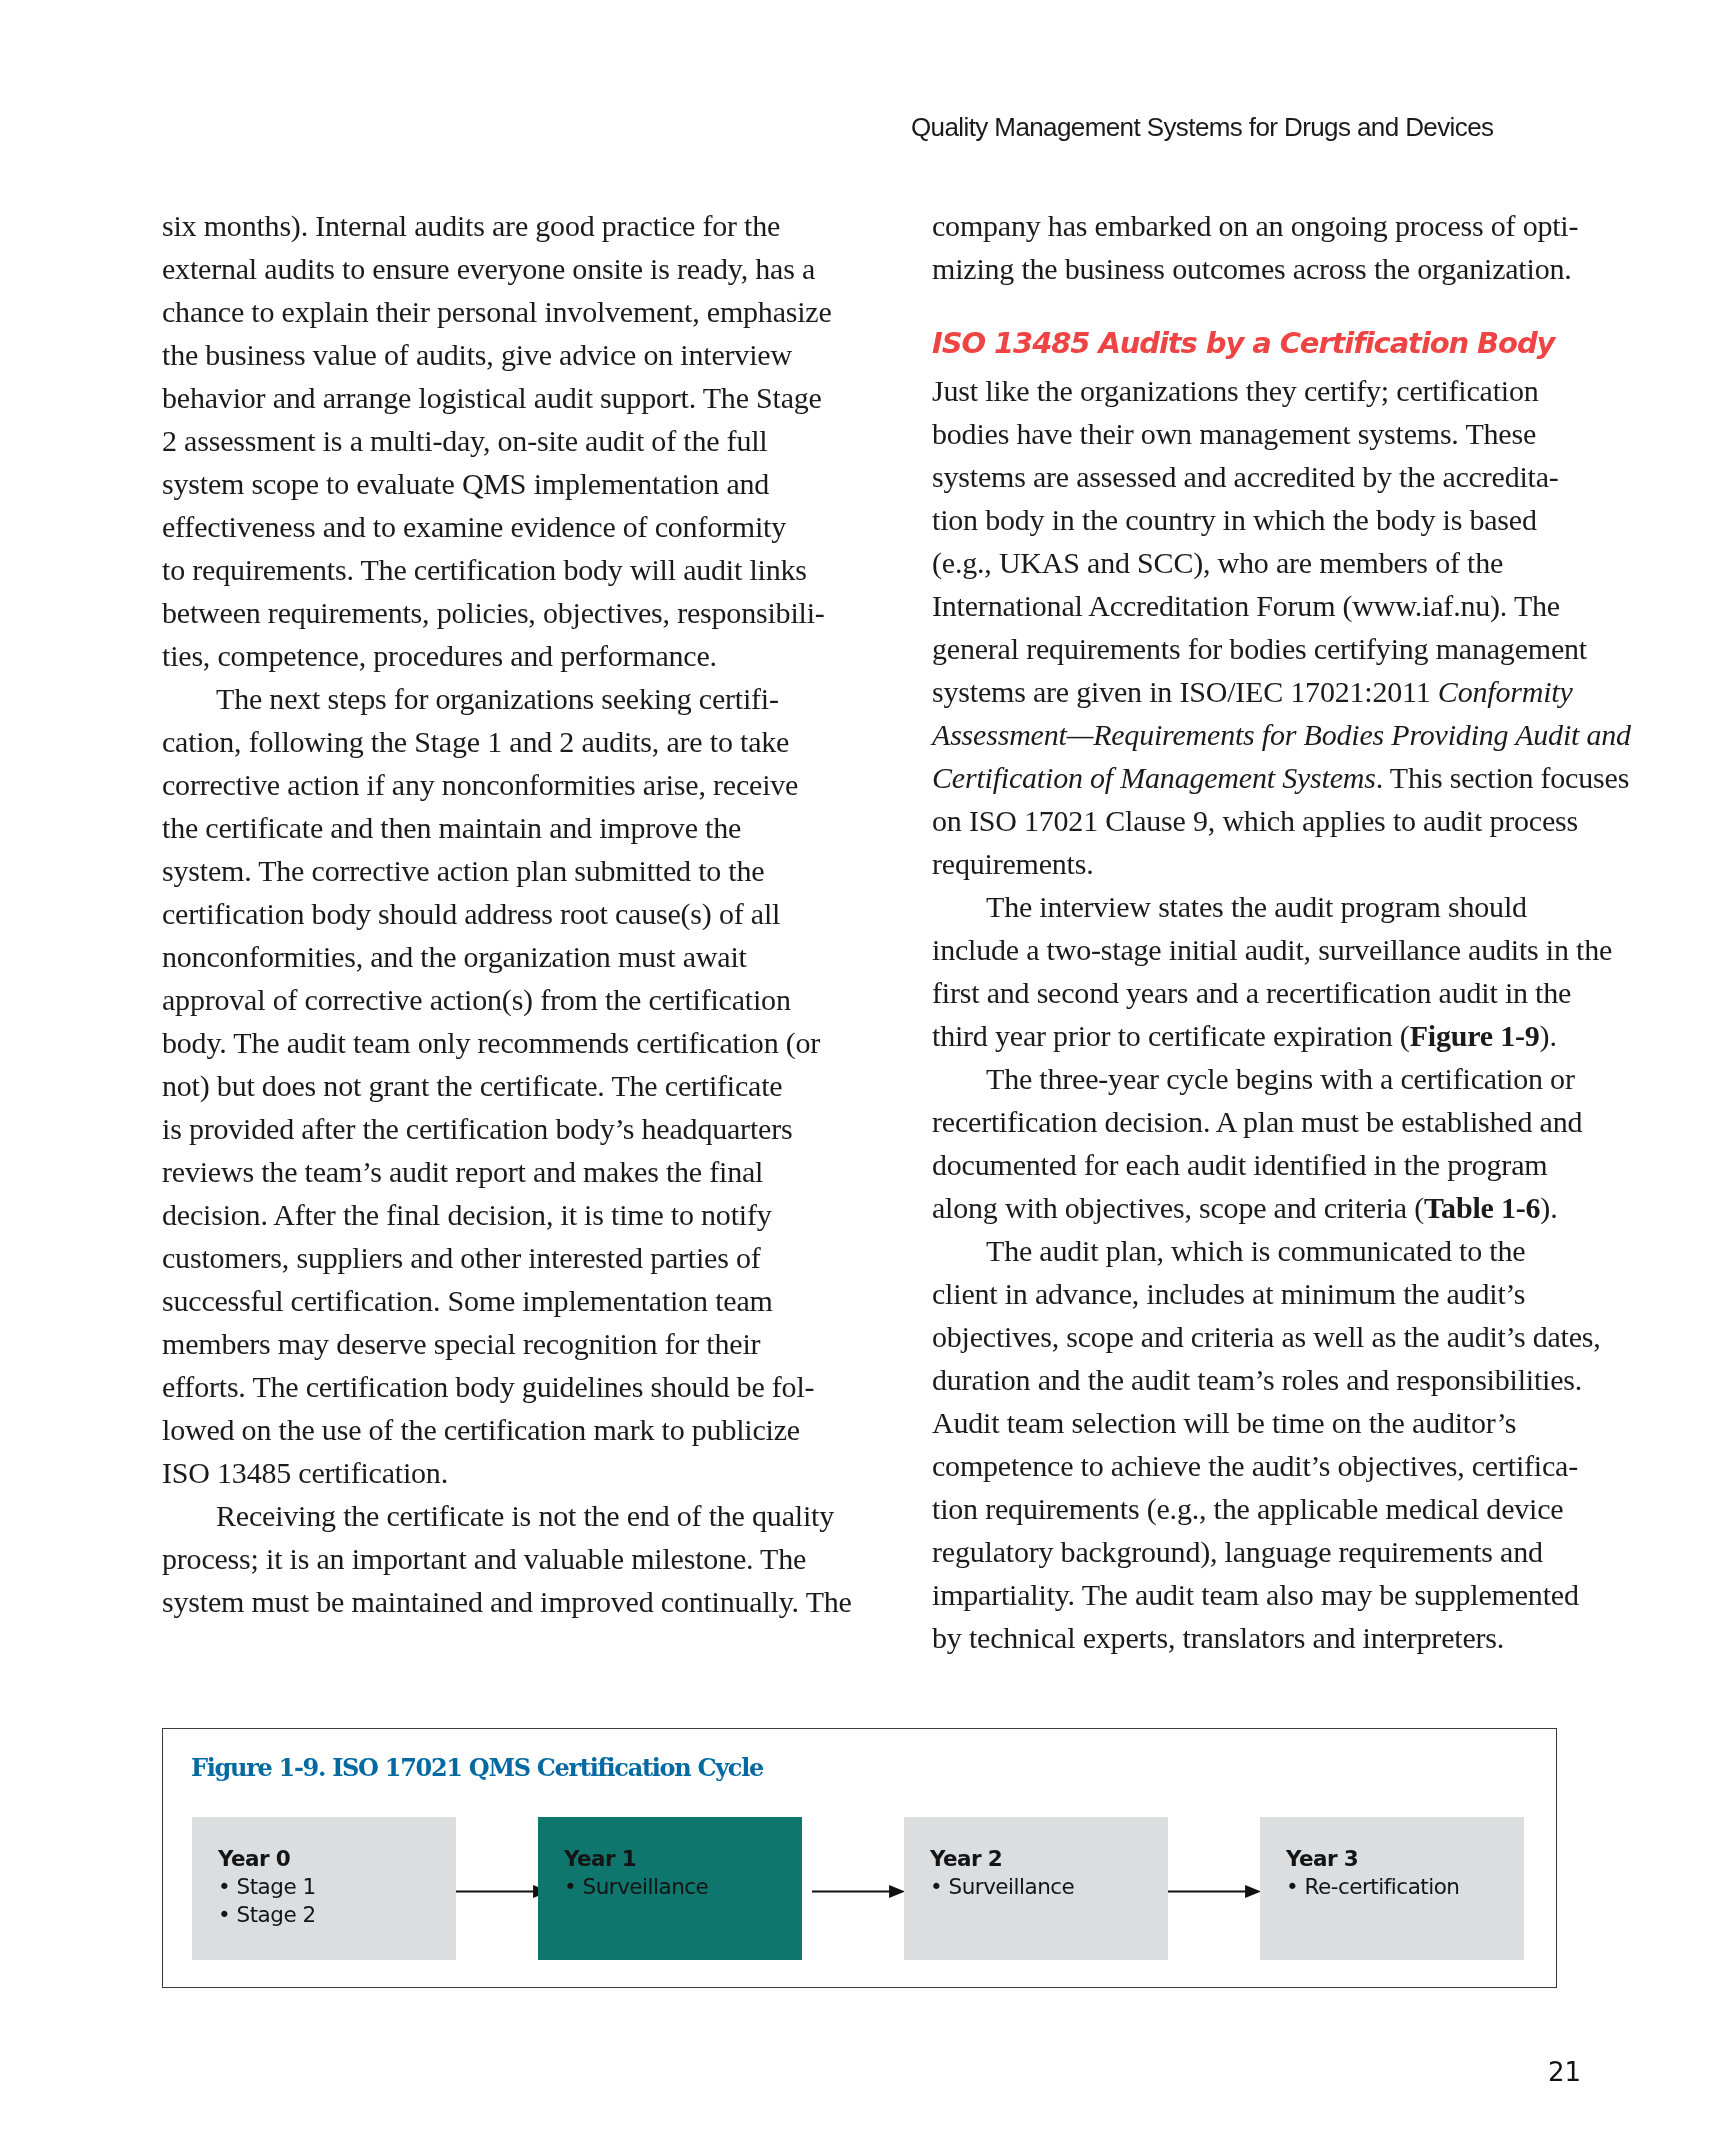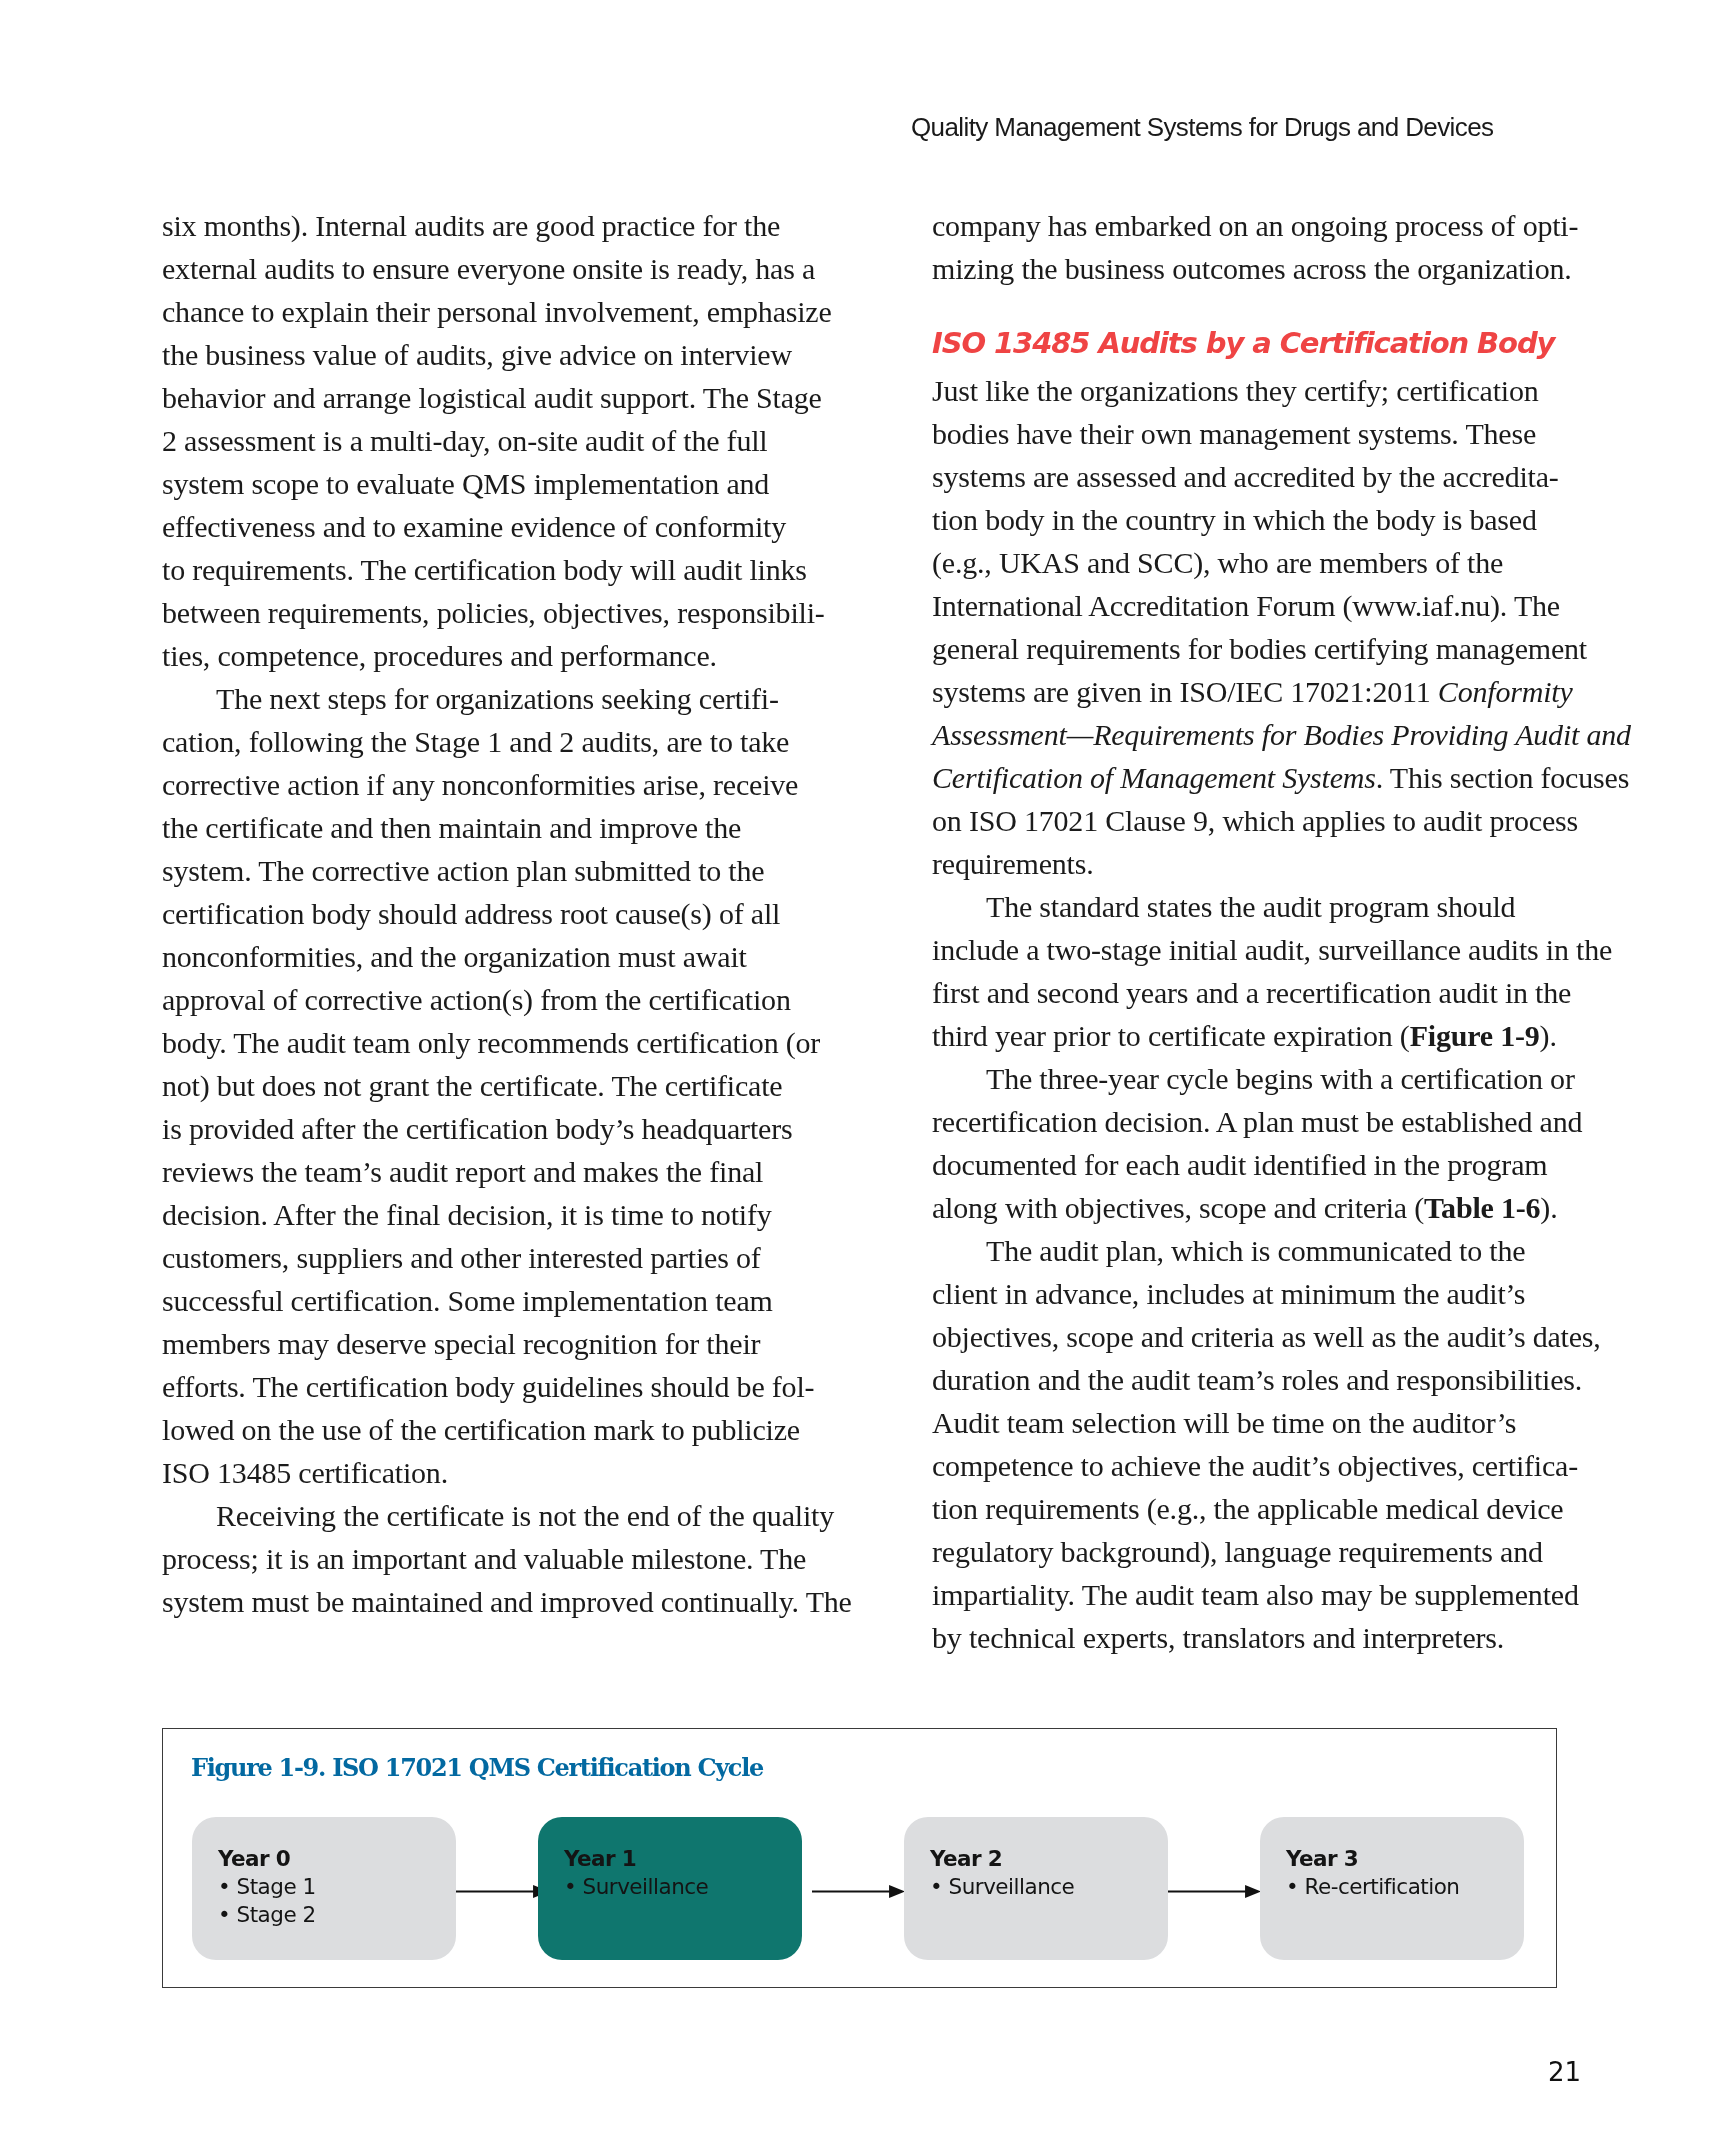--- a/index.html
+++ b/index.html
@@ -32,21 +32,21 @@
     border: 1.9px solid #3a3a3a; box-sizing: border-box; background: #fff;
   }
   .figure-title {
     position: absolute; left: 28px; top: 24px; white-space: nowrap;
     font-family: "DejaVu Serif", serif; font-weight: bold; font-size: 24px; letter-spacing: -1.3px;
     color: #0369a1;
   }
   .stage-box {
     position: absolute; top: 88px; width: 264px; height: 143px; background: #dcdddf;
     box-sizing: border-box; padding: 28px 0 0 26px;
-    font-family: "DejaVu Sans", sans-serif; color: #141414; border-radius: 24px;
+    font-family: "DejaVu Sans", sans-serif; color: #141414;
   }
   .stage-year { display: block; font-weight: bold; font-size: 21.5px; letter-spacing: -0.6px; line-height: 28px; }
   .stage-item { display: block; font-size: 21.5px; letter-spacing: -0.5px; line-height: 28px; }
   .arrow { position: absolute; top: 153px; height: 19px; }
   .page-number {
     position: absolute; left: 1548px; top: 2057px;
     font-family: "DejaVu Sans", sans-serif; font-size: 26px; color: #111;
   }
 </style>
 </head>
@@ -100,21 +100,21 @@
   <span class="line">systems are assessed and accredited by the accredita-</span>
   <span class="line">tion body in the country in which the body is based</span>
   <span class="line">(e.g., UKAS and SCC), who are members of the</span>
   <span class="line">International Accreditation Forum (www.iaf.nu). The</span>
   <span class="line">general requirements for bodies certifying management</span>
   <span class="line"><span>systems are given in ISO/IEC 17021:2011 </span><span class="it">Conformity</span></span>
   <span class="line it">Assessment—Requirements for Bodies Providing Audit and</span>
   <span class="line"><span class="it">Certification of Management Systems</span><span>. This section focuses</span></span>
   <span class="line">on ISO 17021 Clause 9, which applies to audit process</span>
   <span class="line">requirements.</span>
-  <span class="line indent">The standard states the audit program should</span>
+  <span class="line indent">The interview states the audit program should</span>
   <span class="line">include a two-stage initial audit, surveillance audits in the</span>
   <span class="line">first and second years and a recertification audit in the</span>
   <span class="line"><span>third year prior to certificate expiration (</span><span class="bold">Figure 1-9</span><span>).</span></span>
   <span class="line indent">The three-year cycle begins with a certification or</span>
   <span class="line">recertification decision. A plan must be established and</span>
   <span class="line">documented for each audit identified in the program</span>
   <span class="line"><span>along with objectives, scope and criteria (</span><span class="bold">Table 1-6</span><span>).</span></span>
   <span class="line indent">The audit plan, which is communicated to the</span>
   <span class="line">client in advance, includes at minimum the audit’s</span>
   <span class="line">objectives, scope and criteria as well as the audit’s dates,</span>

